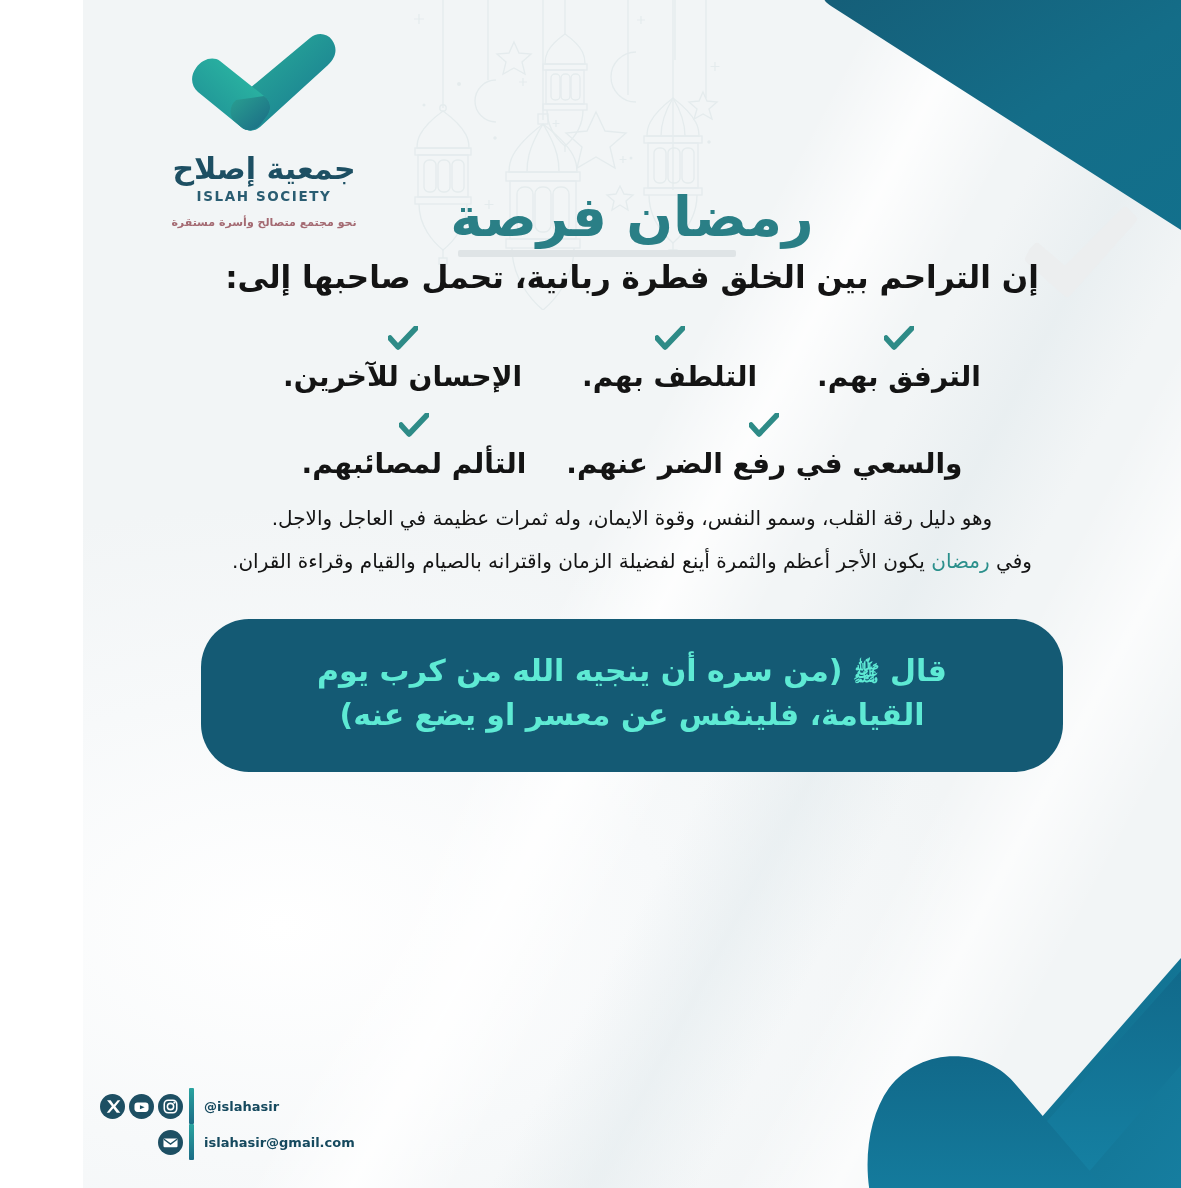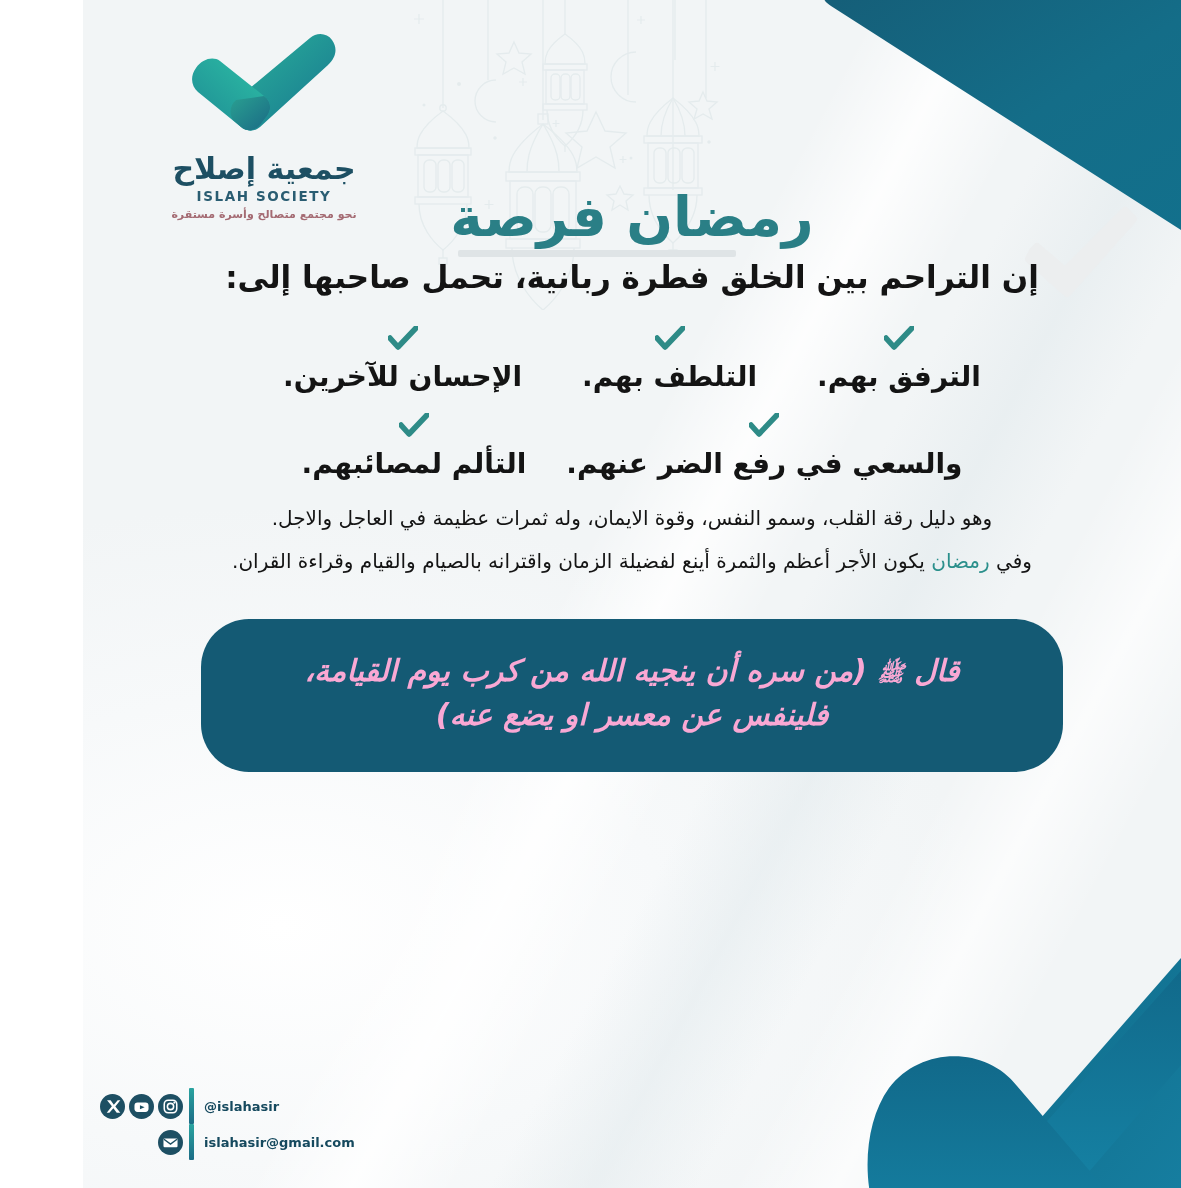--- a/index.html
+++ b/index.html
@@ -68,21 +68,21 @@
     margin-top:4px;
     font-size:30px; font-weight:700; letter-spacing:0px;
     color:#1d4f63; line-height:1.1;
   }
   .logo-en{
     margin-top:3px;
     font-size:13.5px; font-weight:700; letter-spacing:1.6px;
     color:#2a5d72; direction:ltr;
   }
   .logo-tag{
-    margin-top:4px;
+    margin-top:12px;
     font-size:11px; font-weight:600; color:#a46a72;
   }
 
   
   .content{
     position:absolute;
     top:186px; left:0; right:0;
     padding:0 46px;
     text-align:center;
   }
@@ -134,24 +134,23 @@
   .para.p2{ margin-top:14px; }
   .hl{ color:#2a8f8b; }
 
   
   .hadith{
     margin:44px auto 16px;
     width:862px;
     background:#145a74;
     border-radius:48px;
     padding:30px 54px 34px;
-    color:#f9a8d4;
+    color:#5eead4;
     font-size:30px; font-weight:700;
     line-height:1.48;
-    font-style:italic;
   }
   .sallallahu{ font-size:22px; }
 
   
   .footer{
     position:absolute;
     left:18px; bottom:28px;
     direction:ltr;
     display:flex; flex-direction:column; gap:0px;
   }

